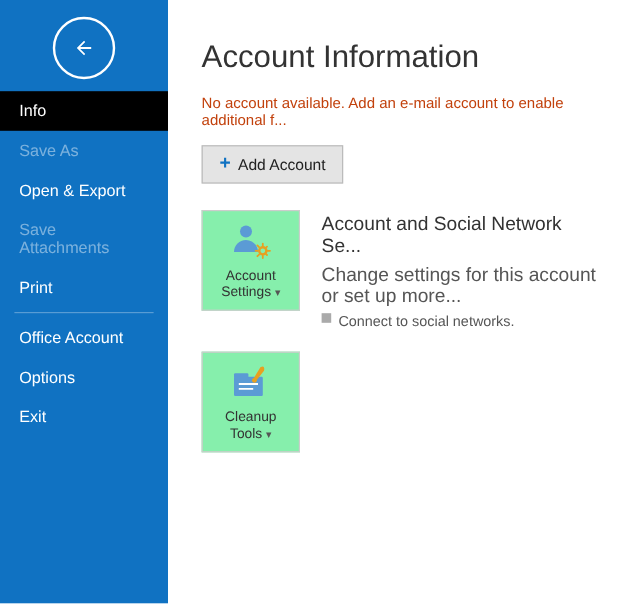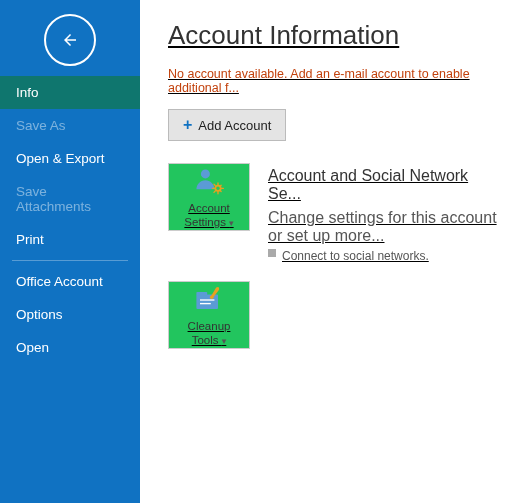--- a/index.html
+++ b/index.html
@@ -50,35 +50,34 @@
     .sidebar-item {
       padding: 9px 16px;
       color: #fff;
       font-size: 13.5px;
       cursor: pointer;
       display: flex;
       align-items: center;
     }
 
     .sidebar-item.active {
-      background: #0f766e;
+      background: #000000;
     }
 
     .sidebar-item.disabled {
       color: rgba(255,255,255,0.45);
       cursor: default;
     }
 
     
     .main-content {
       flex: 1;
       background: #fff;
-      padding: 20px 28px;
+      padding: 32px 28px;
       overflow-y: auto;
-      text-decoration: underline;
     }
 
     .page-title {
       font-size: 26px;
       font-weight: 300;
       color: #333;
       margin-bottom: 16px;
     }
 
     .no-account-msg {
@@ -111,23 +110,23 @@
     .section {
       display: flex;
       flex-direction: row;
       align-items: flex-start;
       margin-bottom: 18px;
     }
 
     .section-icon-box {
       width: 82px;
       min-width: 82px;
-      height: 68px;
+      height: 84px;
       border: 1px solid #ccc;
-      background: #22c55e;
+      background: #86efac;
       display: flex;
       flex-direction: column;
       align-items: center;
       justify-content: center;
       margin-right: 18px;
       cursor: pointer;
       font-size: 11.5px;
       color: #333;
       gap: 6px;
     }
@@ -211,21 +210,21 @@
 
   <div class="sidebar-divider"></div>
 
   <div class="sidebar-item">
     <span>Office Account</span>
   </div>
   <div class="sidebar-item">
     <span>Options</span>
   </div>
   <div class="sidebar-item">
-    <span>Open</span>
+    <span>Exit</span>
   </div>
 </div>
 
 <div class="main-content">
   <h1 class="page-title">Account Information</h1>
 
   <p class="no-account-msg">No account available. Add an e-mail account to enable additional f...</p>
 
   <button class="add-account-btn">
     <span class="plus-icon">+</span>

